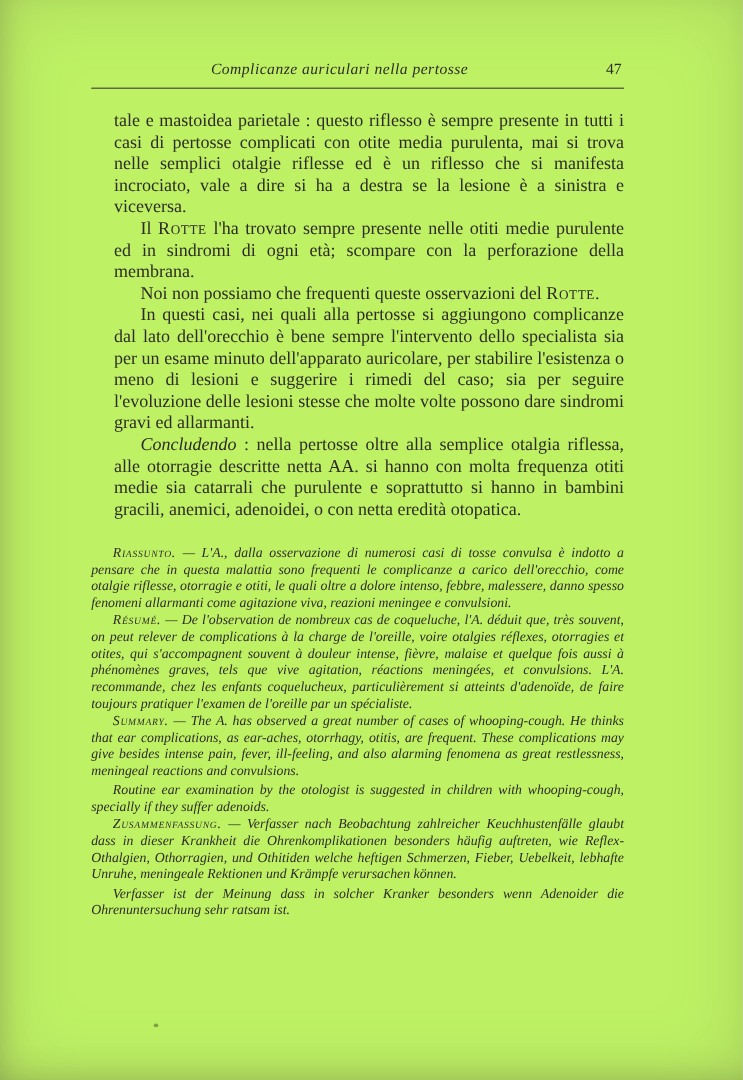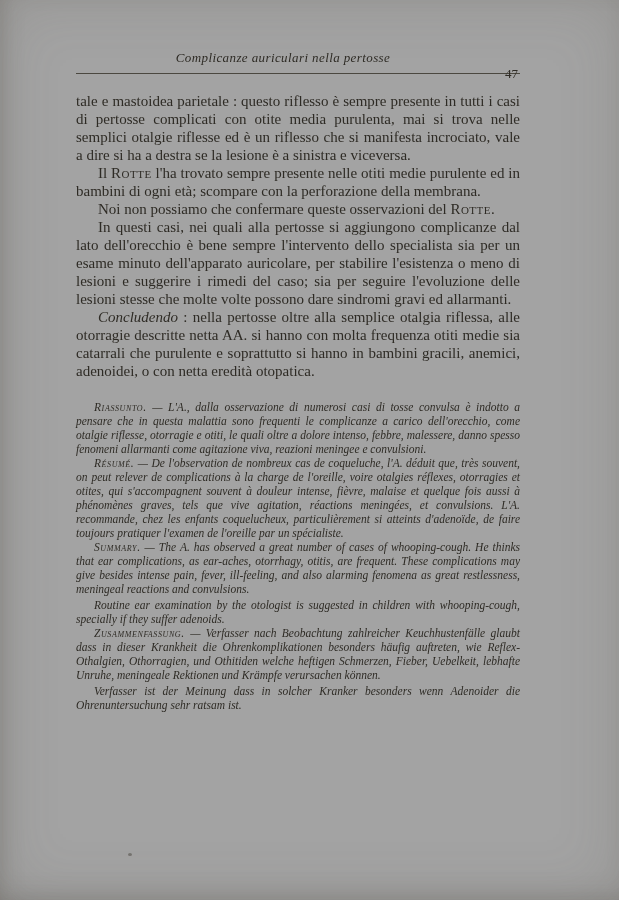--- a/index.html
+++ b/index.html
@@ -5,21 +5,21 @@
 <style>
   html, body {
     margin: 0;
     padding: 0;
     background: #cfcdc6;
   }
   .page {
     position: relative;
     width: 619px;
     height: 900px;
-    background: #a3a3a3;
+    background: #bef264;
     box-shadow:
       inset 0 0 60px rgba(90, 85, 72, 0.18),
       inset 14px 0 26px -14px rgba(60, 55, 45, 0.20),
       inset 0 -16px 28px -16px rgba(60, 55, 45, 0.22);
     overflow: hidden;
     font-family: "Liberation Serif", "DejaVu Serif", serif;
     color: #2e2b25;
   }
   .column {
     position: absolute;
@@ -36,34 +36,35 @@
   .running-title {
     display: block;
     text-align: center;
     font-style: italic;
     letter-spacing: 0.4px;
     padding-right: 30px;
   }
   .page-number {
     position: absolute;
     right: 2px;
-    top: 16px;
+    top: 0;
     font-style: normal;
   }
   .header-rule {
     border: 0;
     border-top: 1px solid #4b4840;
     margin: 6px 0 0 0;
   }
   
   .body-text {
     margin-top: 18px;
     font-size: 15px;
     line-height: 18px;
     text-align: justify;
+    margin-left: 19px;
   }
   .body-text p {
     margin: 0;
   }
   .indent { text-indent: 22px; }
   .sc {
     font-variant: small-caps;
     letter-spacing: 0.5px;
   }
   .it { font-style: italic; }
@@ -105,23 +106,23 @@
 
     <div class="running-header">
       <span class="running-title">Complicanze auriculari nella pertosse</span>
       <span class="page-number">47</span>
     </div>
     <hr class="header-rule">
 
     <div class="body-text">
       <p><span>tale e mastoidea parietale : questo riflesso è sempre presente in tutti i casi di pertosse complicati con otite media purulenta, mai si trova nelle semplici otalgie riflesse ed è un riflesso che si manifesta incrociato, vale a dire si ha a destra se la lesione è a sinistra e viceversa.</span></p>
 
-      <p class="indent"><span>Il </span><span class="sc">Rotte</span><span> l'ha trovato sempre presente nelle otiti medie purulente ed in bambini di ogni età; scompare con la perforazione della membrana.</span></p>
+      <p class="indent"><span>Il </span><span class="sc">Rotte</span><span> l'ha trovato sempre presente nelle otiti medie purulente ed in sindromi di ogni età; scompare con la perforazione della membrana.</span></p>
 
-      <p class="indent"><span>Noi non possiamo che confermare queste osservazioni del </span><span class="sc">Rotte</span><span>.</span></p>
+      <p class="indent"><span>Noi non possiamo che frequenti queste osservazioni del </span><span class="sc">Rotte</span><span>.</span></p>
 
       <p class="indent"><span>In questi casi, nei quali alla pertosse si aggiungono complicanze dal lato dell'orecchio è bene sempre l'intervento dello specialista sia per un esame minuto dell'apparato auricolare, per stabilire l'esistenza o meno di lesioni e suggerire i rimedi del caso; sia per seguire l'evoluzione delle lesioni stesse che molte volte possono dare sindromi gravi ed allarmanti.</span></p>
 
       <p class="indent"><span class="it">Concludendo</span><span> : nella pertosse oltre alla semplice otalgia riflessa, alle otorragie descritte netta AA. si hanno con molta frequenza otiti medie sia catarrali che purulente e soprattutto si hanno in bambini gracili, anemici, adenoidei, o con netta eredità otopatica.</span></p>
     </div>
 
     <div class="abstracts">
 
       <div class="abs-block">
         <p><span class="sc-label">Riassunto.</span><span> — L'A., dalla osservazione di numerosi casi di tosse convulsa è indotto a pensare che in questa malattia sono frequenti le complicanze a carico dell'orecchio, come otalgie riflesse, otorragie e otiti, le quali oltre a dolore intenso, febbre, malessere, danno spesso fenomeni allarmanti come agitazione viva, reazioni meningee e convulsioni.</span></p>

